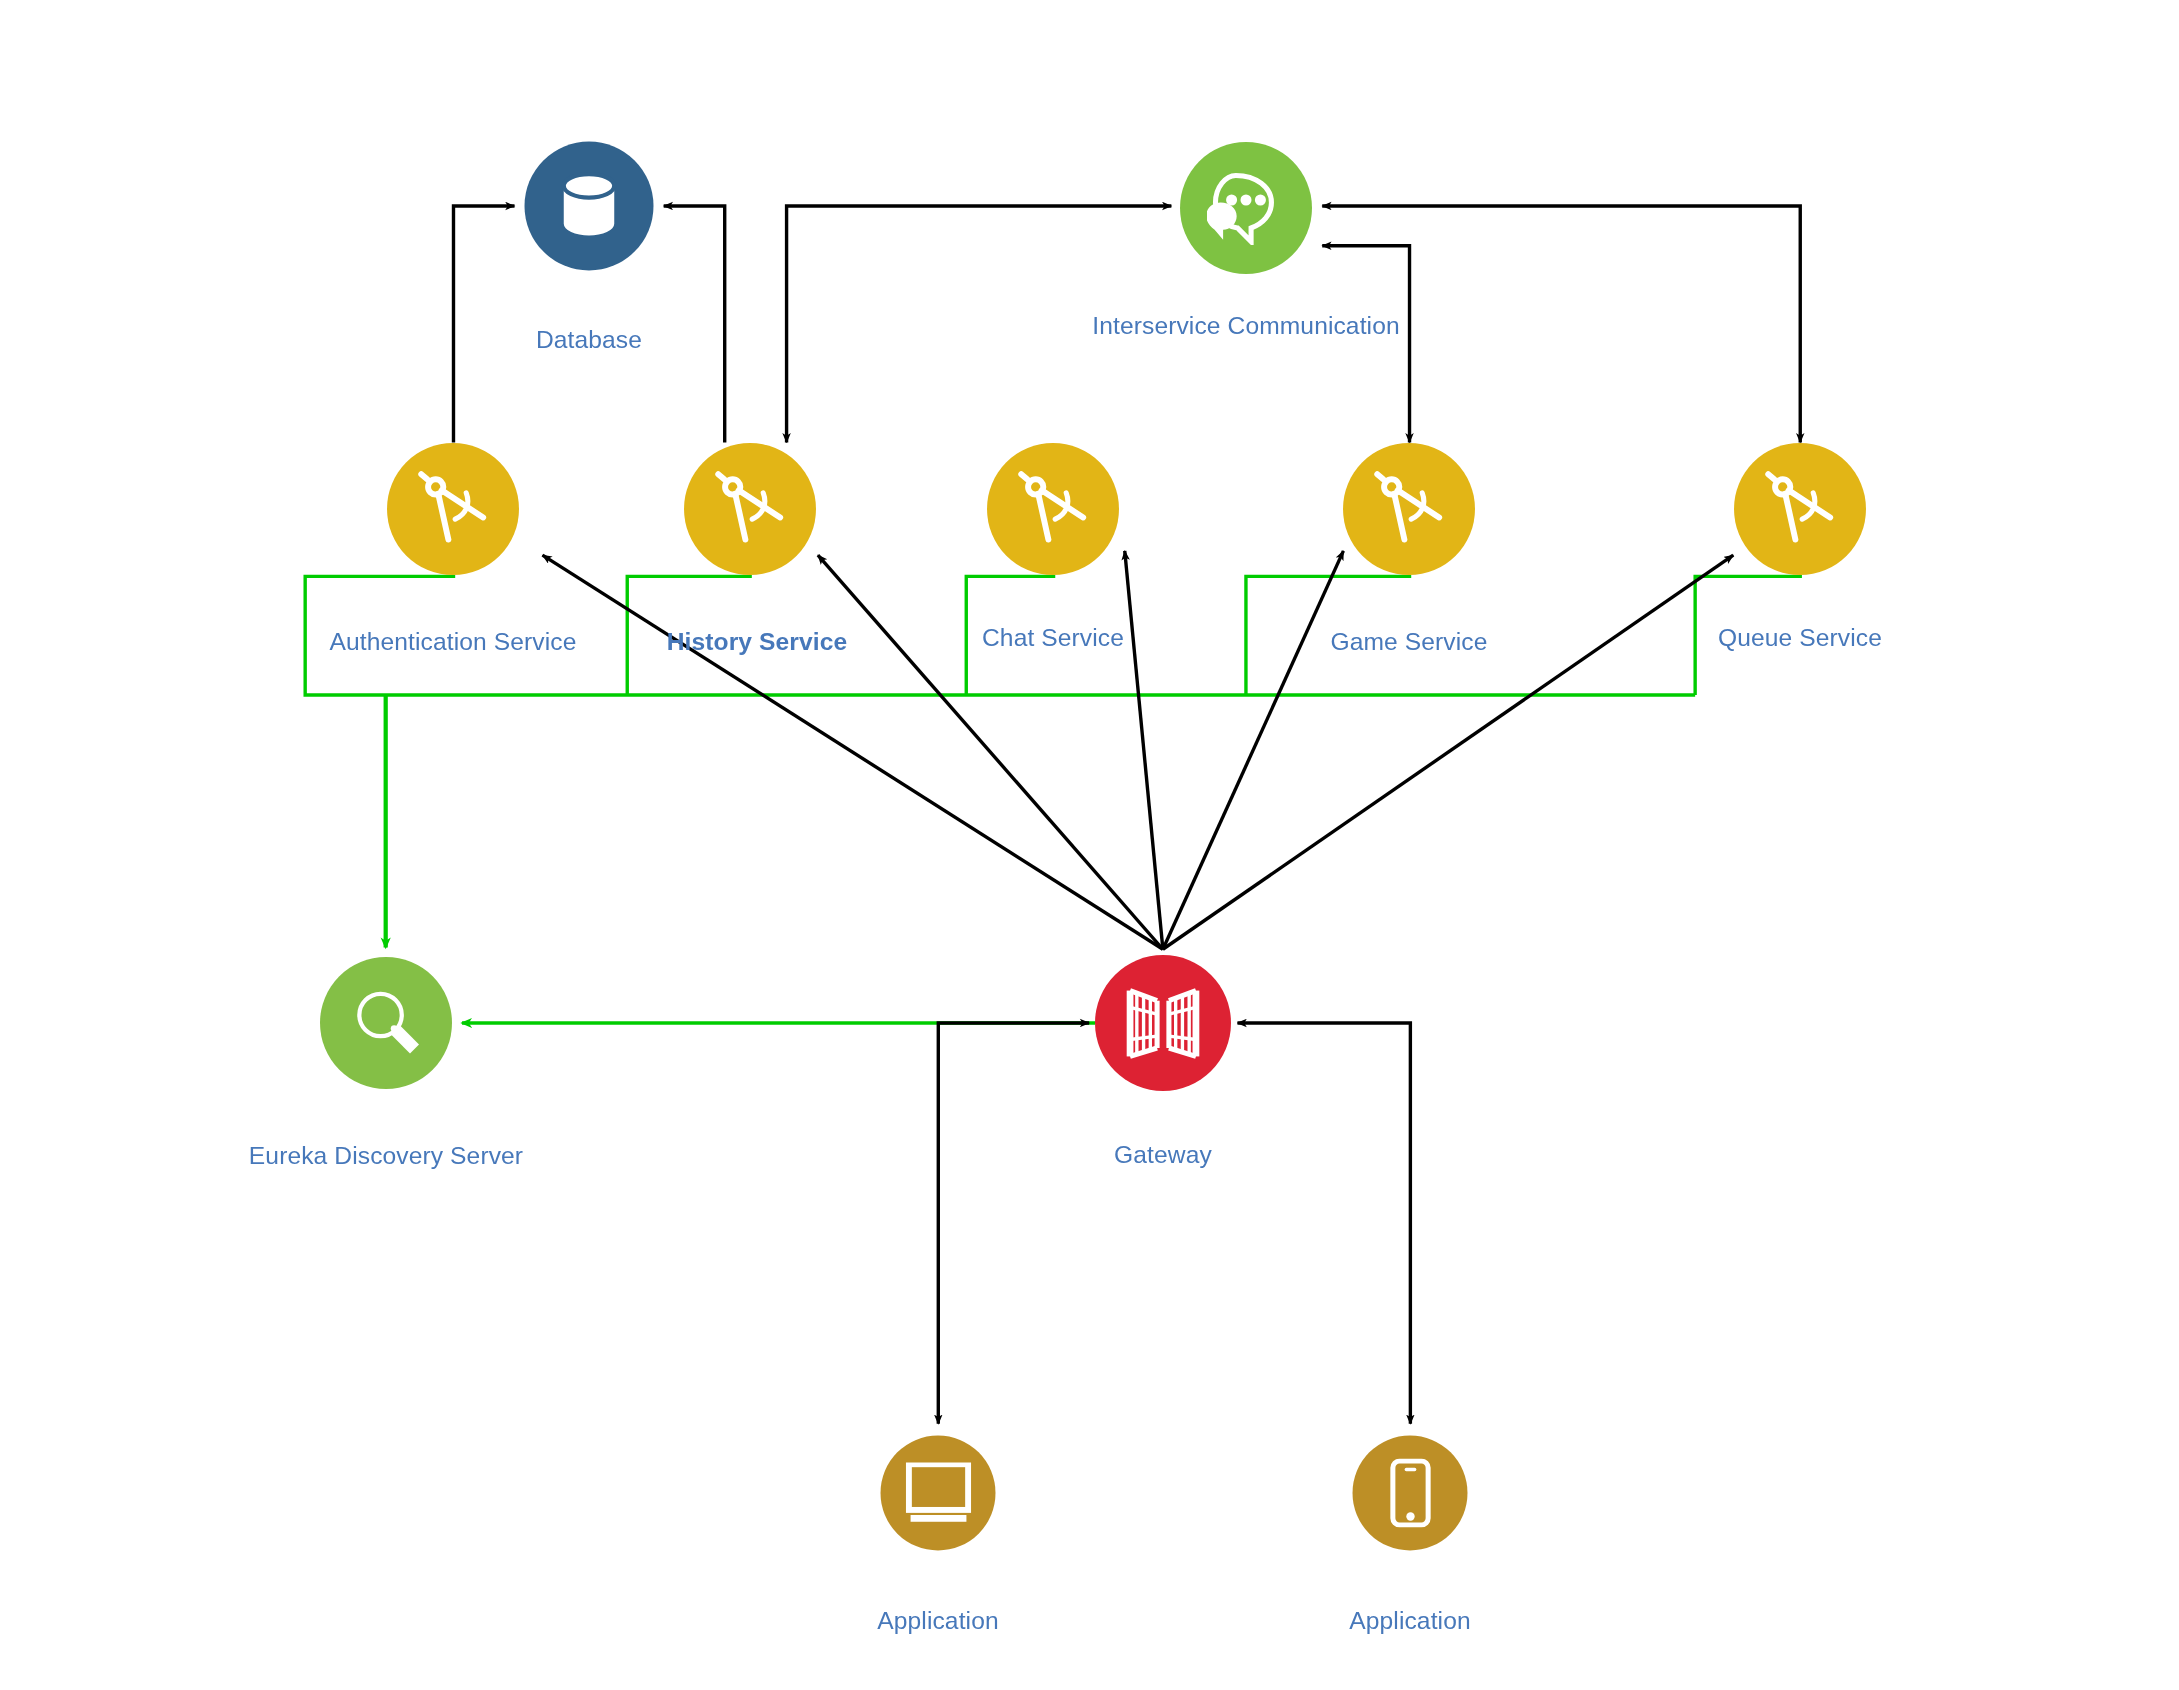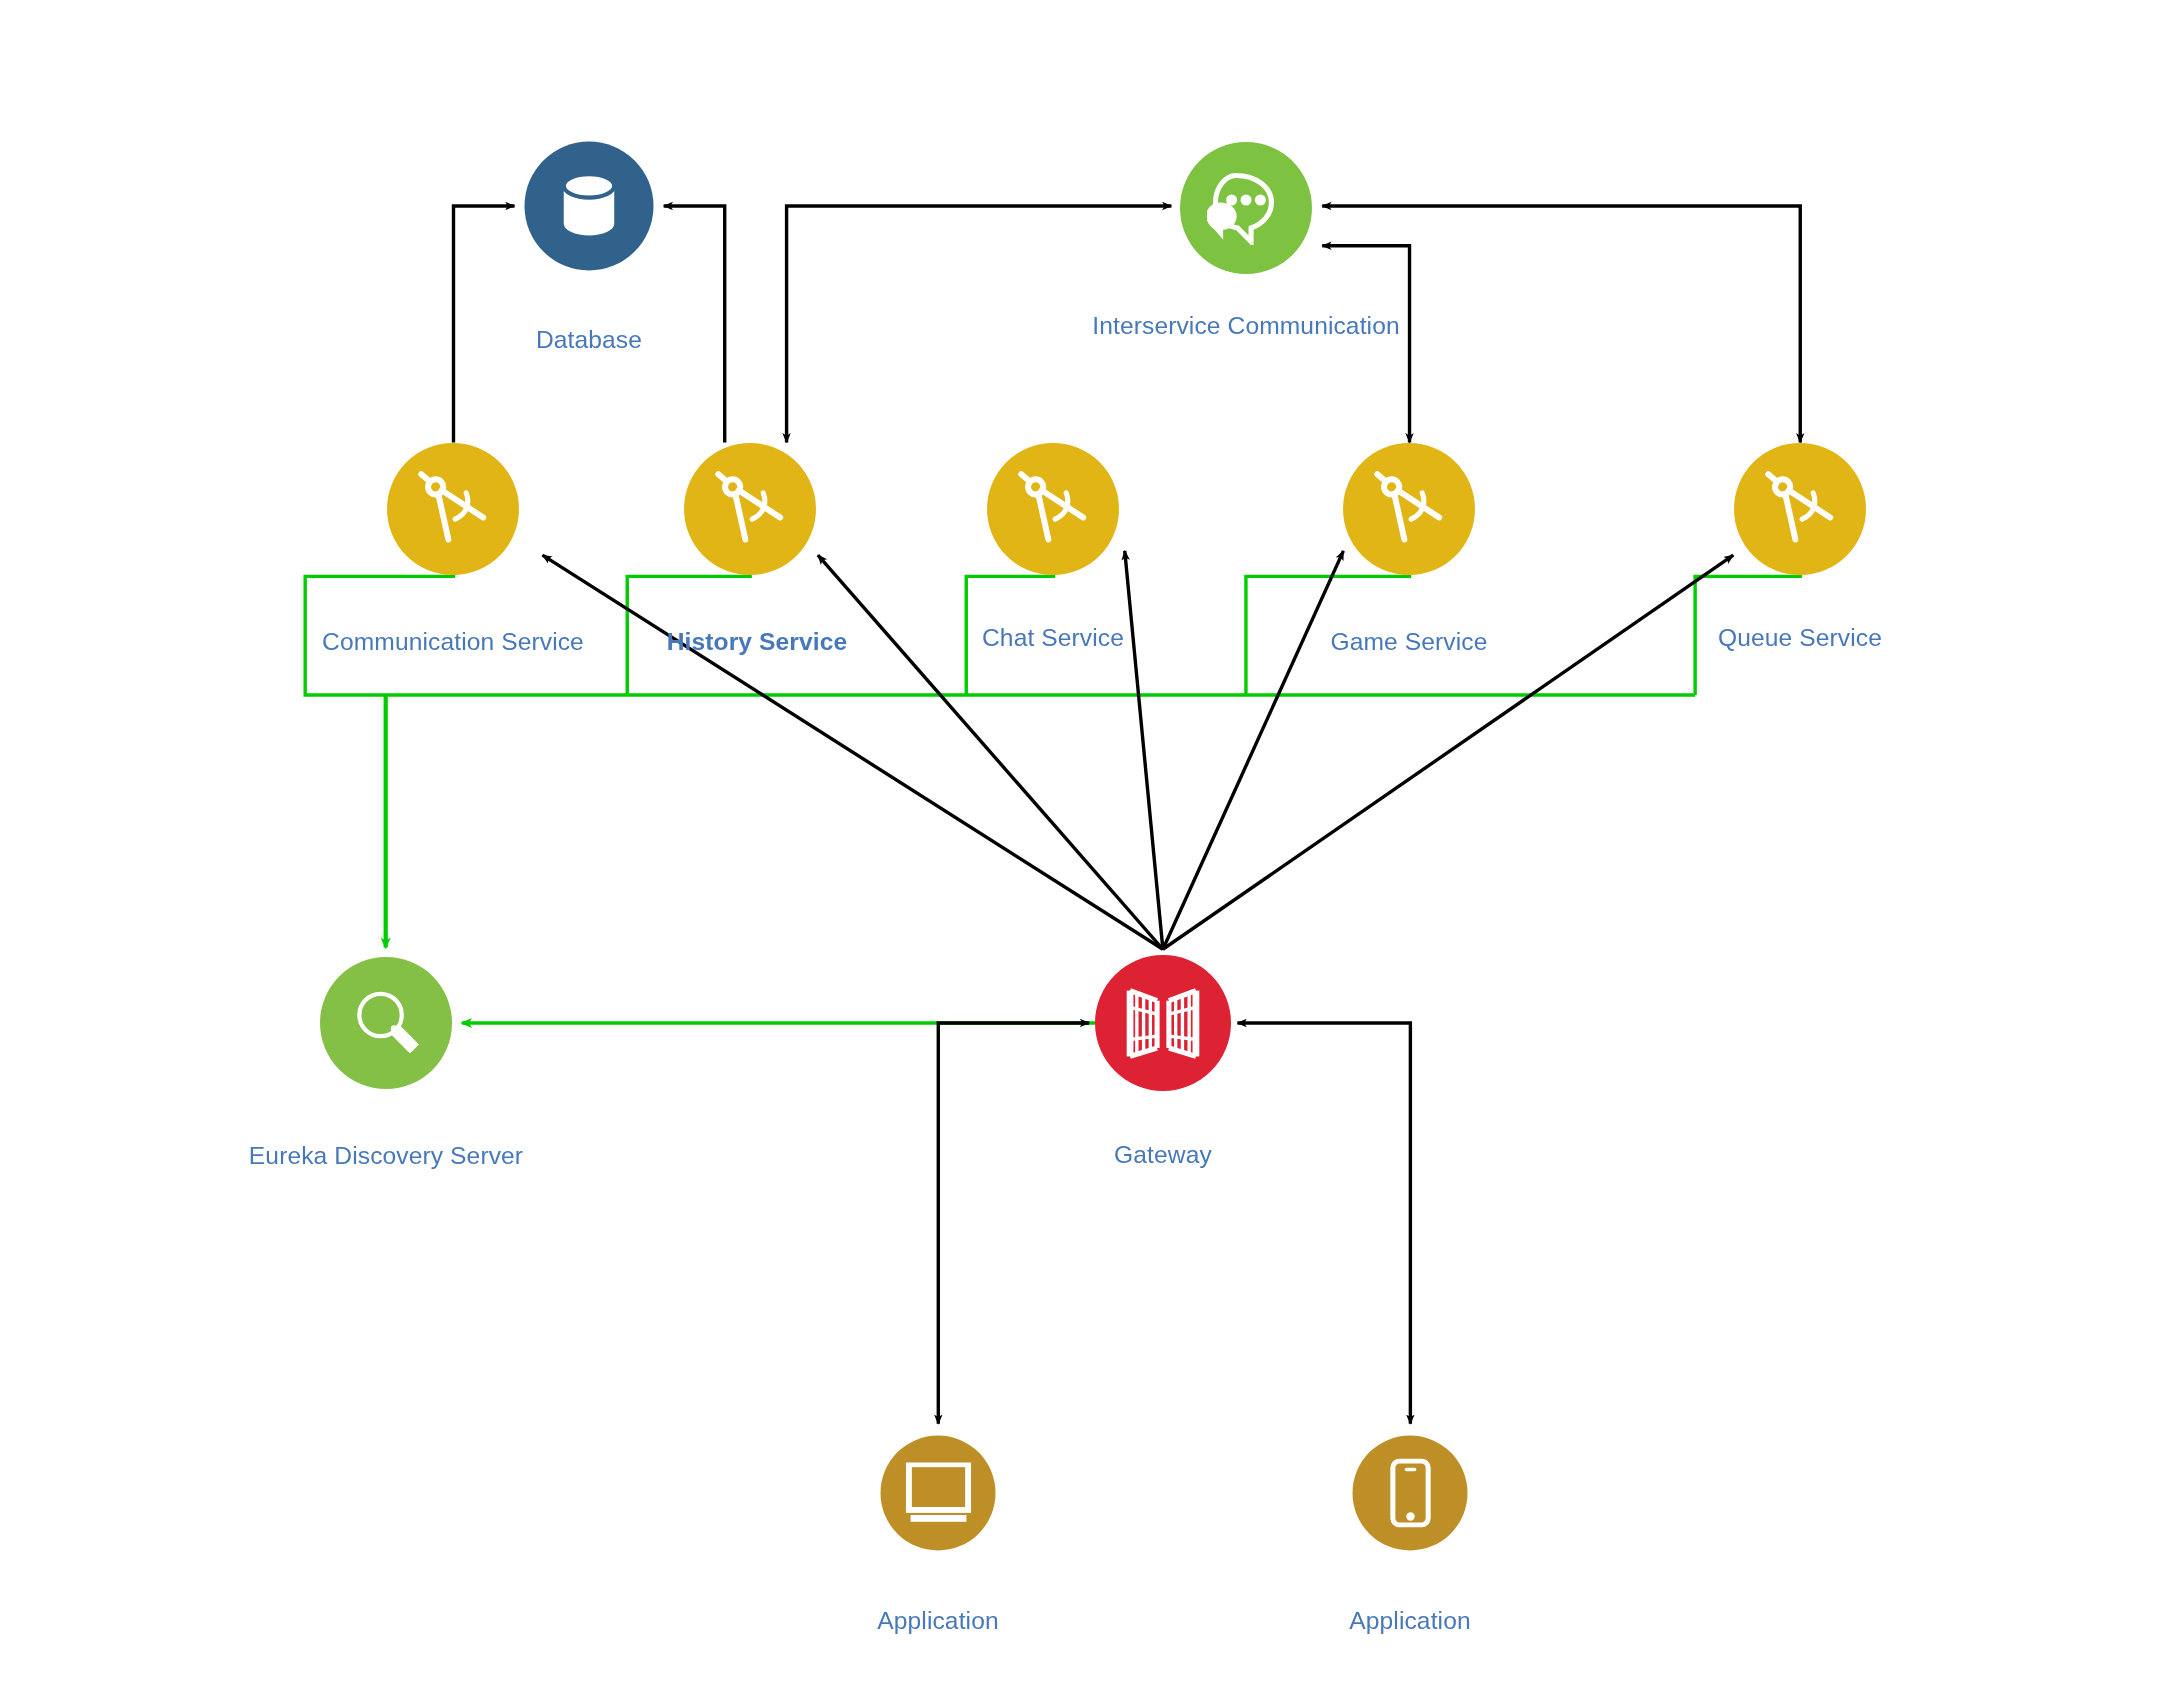--- a/index.html
+++ b/index.html
@@ -128,21 +128,21 @@
         <g fill="none" stroke="#ffffff" stroke-width="7" stroke-linecap="round">
           <circle cx="22" cy="20" r="9"></circle>
           <path d="M12,11 L5,5"></path>
           <path d="M25,28 L37,82"></path>
           <path d="M29,24 L78,56"></path>
           <path d="M58,27 C63,40 58,52 45,58" stroke-width="6"></path>
         </g>
       </svg>
     </span>
   </div>
-  <div class="node-label" style="left:453px; top:580px;">Communication Service</div>
+  <div class="node-label" style="left:453px; top:580px;">Authentication Service</div>
 
   <div class="node" style="left:750px; top:509px; width:132px; height:132px; background:#e2b516;">
     <span>
       <svg width="73" height="78" viewBox="0 0 86 92">
         <g fill="none" stroke="#ffffff" stroke-width="7" stroke-linecap="round">
           <circle cx="22" cy="20" r="9"></circle>
           <path d="M12,11 L5,5"></path>
           <path d="M25,28 L37,82"></path>
           <path d="M29,24 L78,56"></path>
           <path d="M58,27 C63,40 58,52 45,58" stroke-width="6"></path>

